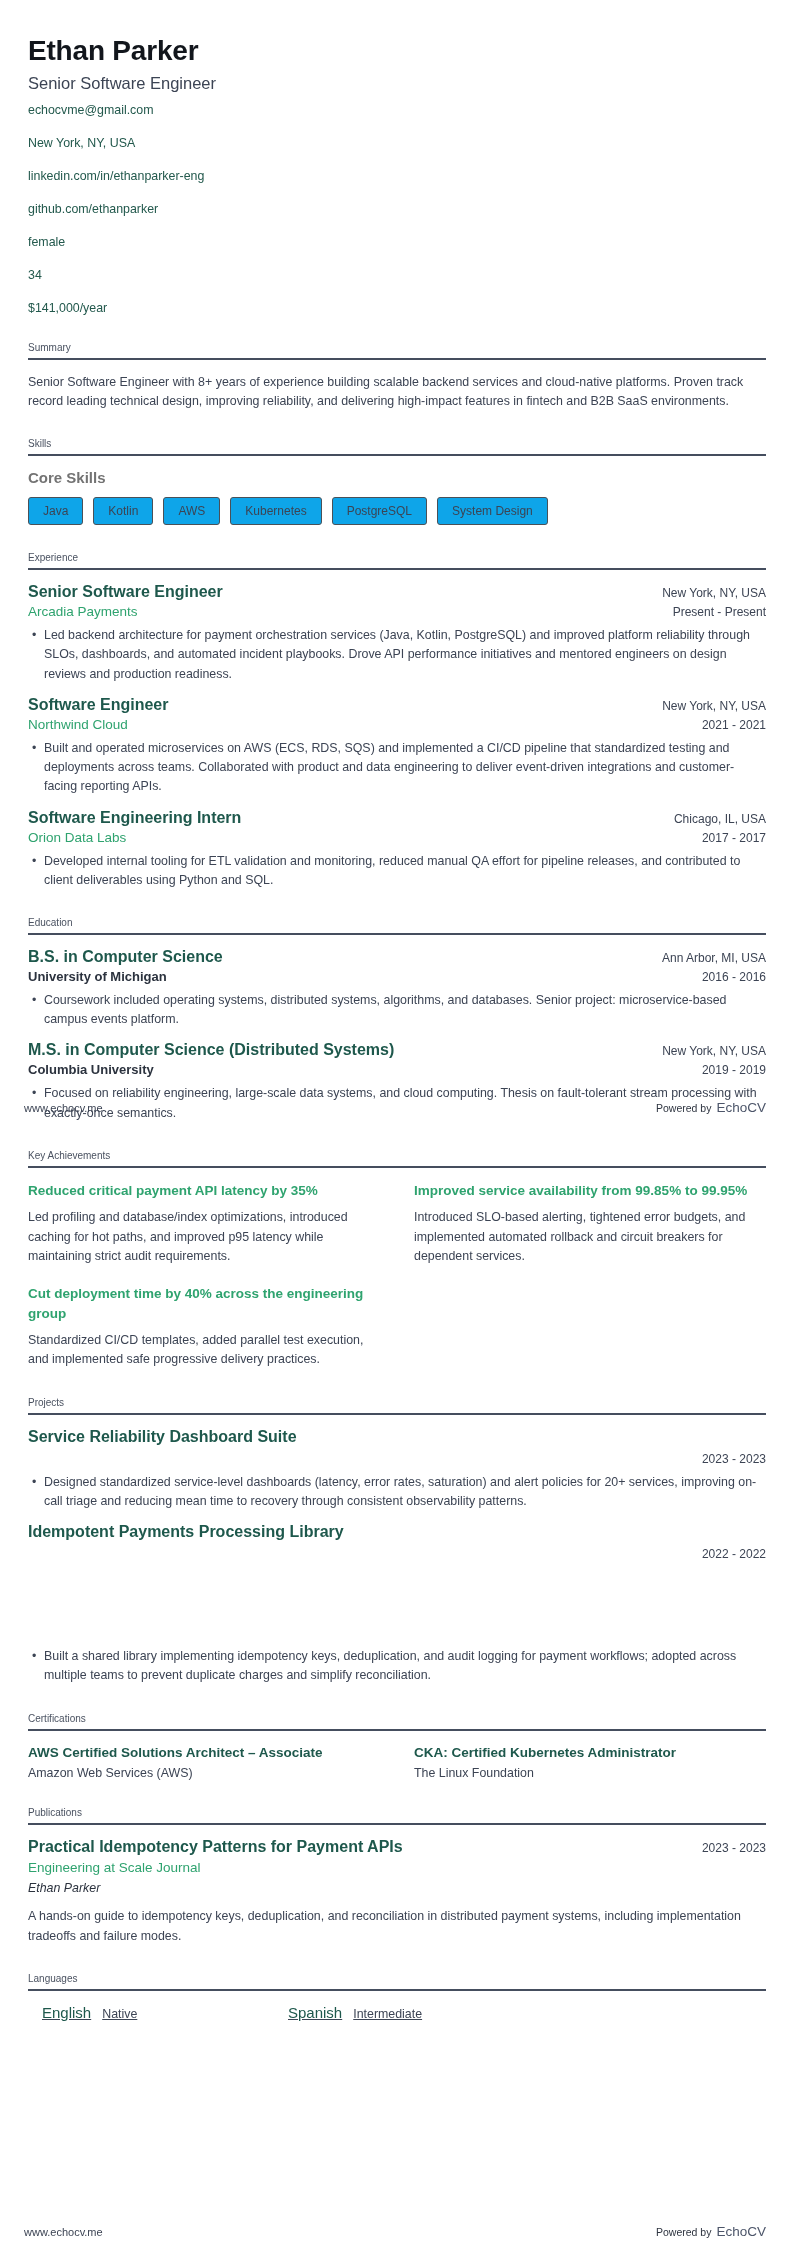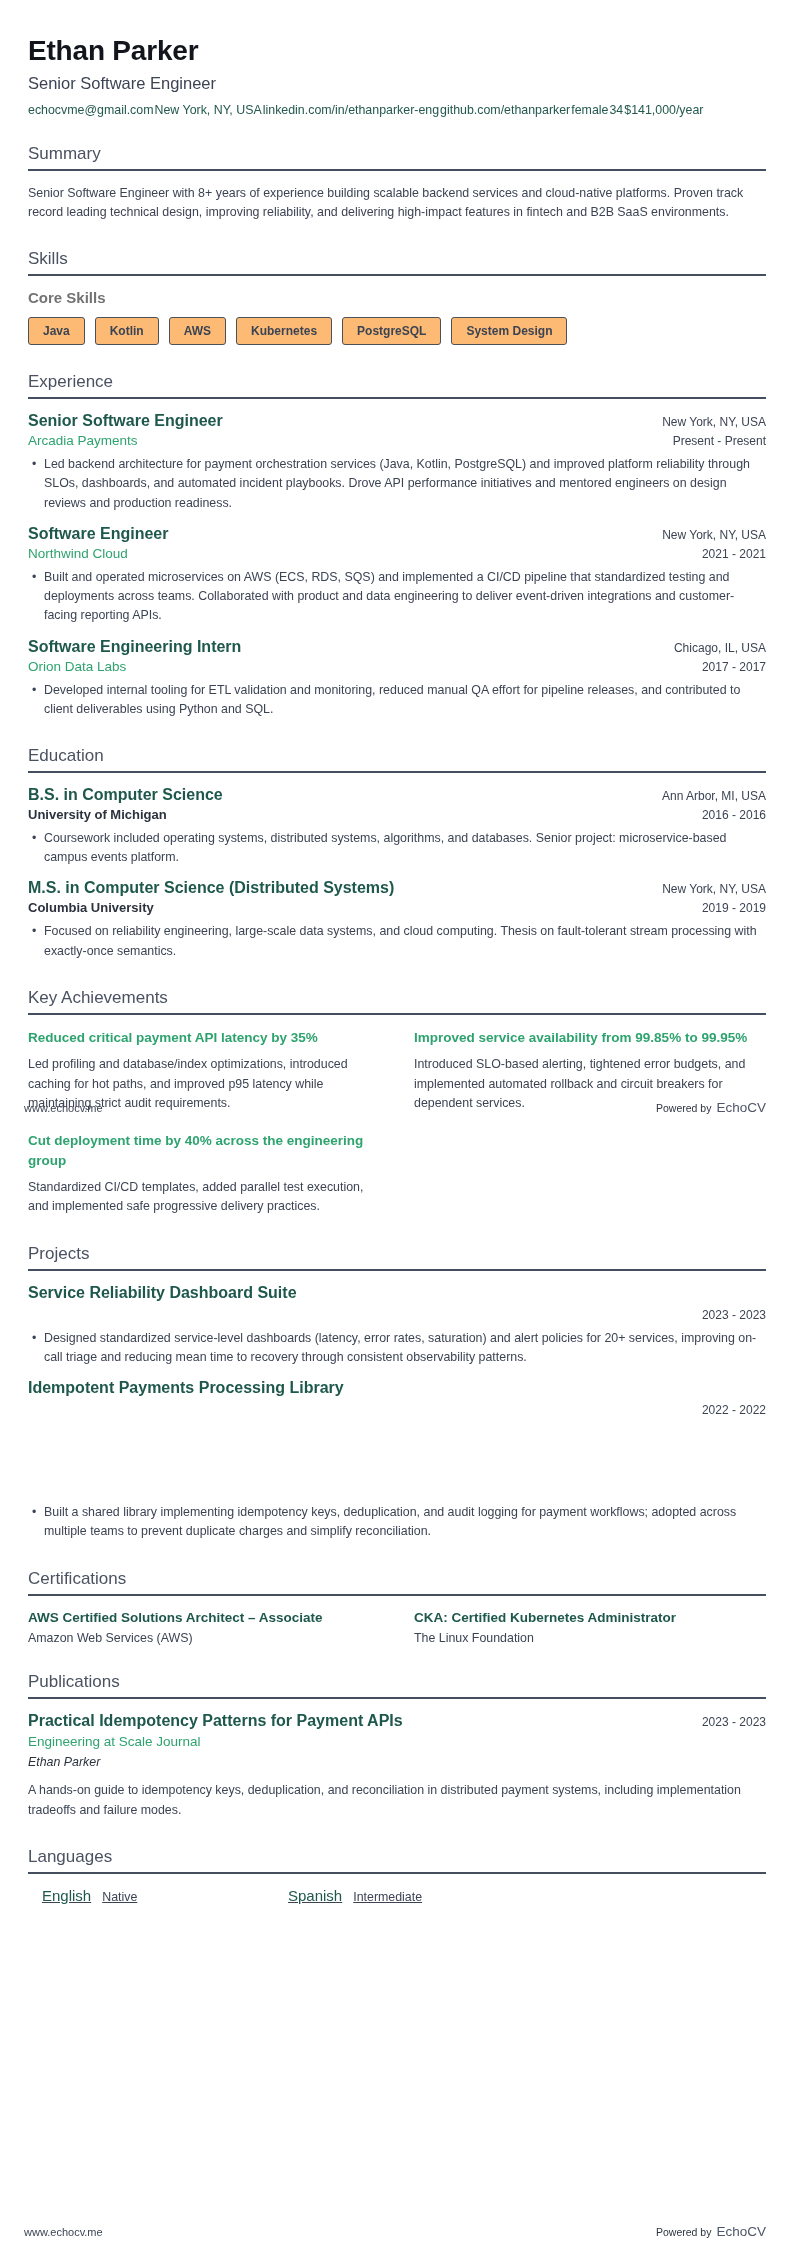--- a/index.html
+++ b/index.html
@@ -6,32 +6,32 @@
   html, body { margin: 0; padding: 0; background: #ffffff; }
   .page {
     width: 794px; height: 2246px; position: relative; background: #ffffff;
     font-family: "Liberation Sans", sans-serif; color: #3c4454; overflow: hidden;
   }
   .content { padding: 36px 28px 0 28px; }
 
   
   .name { font-size: 28px; font-weight: 700; color: #12161c; margin: 0; line-height: 1.1; letter-spacing: -0.2px; }
   .subtitle { font-size: 16.5px; color: #3c4454; margin-top: 7px; }
-  .contact-row { display: flex; flex-wrap: wrap; gap: 1px; margin-top: 10px; font-size: 12.4px; color: #23594d; }
+  .contact-row { display: flex; flex-wrap: wrap; gap: 19px; margin-top: 10px; font-size: 12.4px; color: #23594d; flex-direction: column; }
 
   
   .section { margin-top: 27px; }
-  .sec-head { font-size: 17px; color: #4a5261; padding-bottom: 5px; border-bottom: 2px solid #454e5e; margin-bottom: 13px; font-weight: 400; }
+  .sec-head { font-size: 10px; color: #4a5261; padding-bottom: 5px; border-bottom: 2px solid #454e5e; margin-bottom: 13px; font-weight: 400; }
 
   .body-text { font-size: 12.4px; line-height: 1.55; color: #3c4454; }
 
   
   .group-title { font-size: 15px; font-weight: 700; color: #737373; margin-bottom: 11px; }
   .chips { display: flex; flex-wrap: wrap; gap: 10px; }
-  .chip { border: 1px solid #4a5158; border-radius: 3px; padding: 6px 14px; font-size: 12px; color: #3c4454; background: #fdba74; font-weight: bold; }
+  .chip { border: 1px solid #4a5158; border-radius: 3px; padding: 6px 14px; font-size: 12px; color: #3c4454; background: #0ea5e9; }
 
   
   .item { margin-bottom: 12px; }
   .row { display: flex; justify-content: space-between; align-items: baseline; }
   .item-title { font-size: 16px; font-weight: 700; color: #1e584c; }
   .item-meta { font-size: 12px; color: #3c4454; white-space: nowrap; }
   .sub-row { margin-top: 3px; }
   .item-sub { font-size: 13.5px; font-weight: 500; color: #2fa36f; }
   .bullet { position: relative; padding-left: 16px; margin-top: 7px; font-size: 12.4px; line-height: 1.55; color: #3c4454; }
   .bullet::before { content: "\2022"; position: absolute; left: 4px; }

